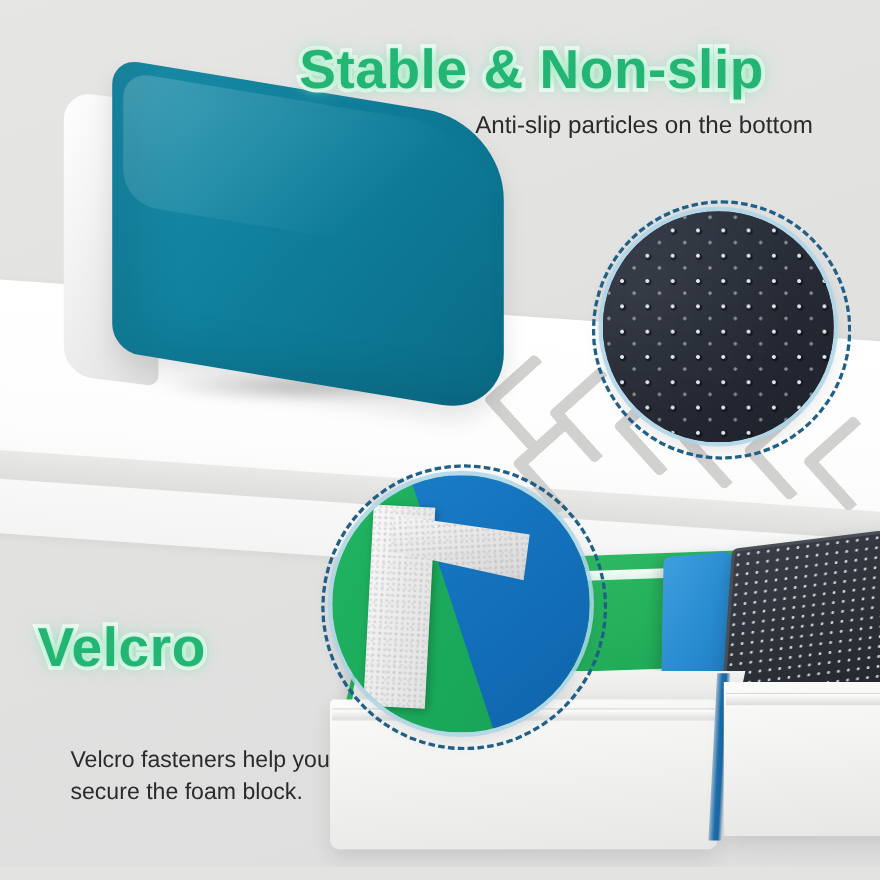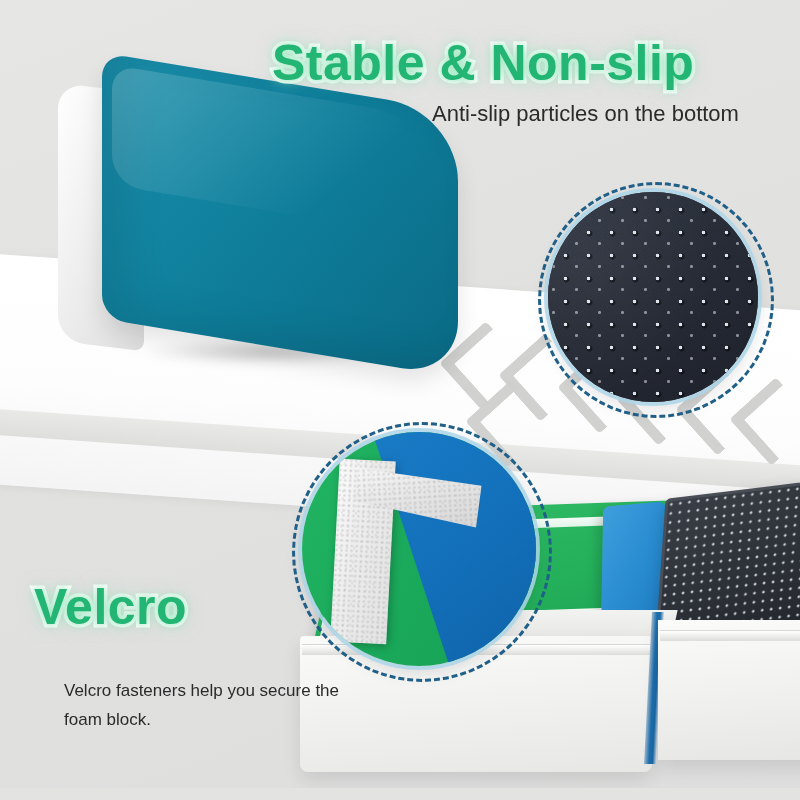--- a/index.html
+++ b/index.html
@@ -224,28 +224,28 @@
     paint-order:stroke fill;
     text-shadow:
       0 0 10px rgba(140,226,180,.95),
       0 0 18px rgba(140,226,180,.55);
     white-space:nowrap;
   }
   #headline-top{
     left:272px;top:34px;font-size:50px;
   }
   #headline-bottom{
-    left:34px;top:579px;font-size:50px;line-height:56px;white-space:normal;width:300px;
+    left:34px;top:560px;font-size:50px;line-height:56px;white-space:normal;width:300px;
   }
   .subtext{
     position:absolute;color:#2b2b2b;font-size:22px;line-height:30px;
     white-space:nowrap;
   }
   #sub-top{left:432px;top:99px;text-align:right;}
-  #sub-bottom{left:64px;top:676px;white-space:normal;width:300px;font-size:17px;line-height:29px;}
+  #sub-bottom{left:64px;top:676px;white-space:normal;width:300px;font-size:21px;line-height:29px;}
 </style>
 </head>
 <body>
 
 <div id="stage">
 
   <div class="floor-upper"></div>
   <div class="floor-upper-edge"></div>
 
   <div id="chevron-layer">

